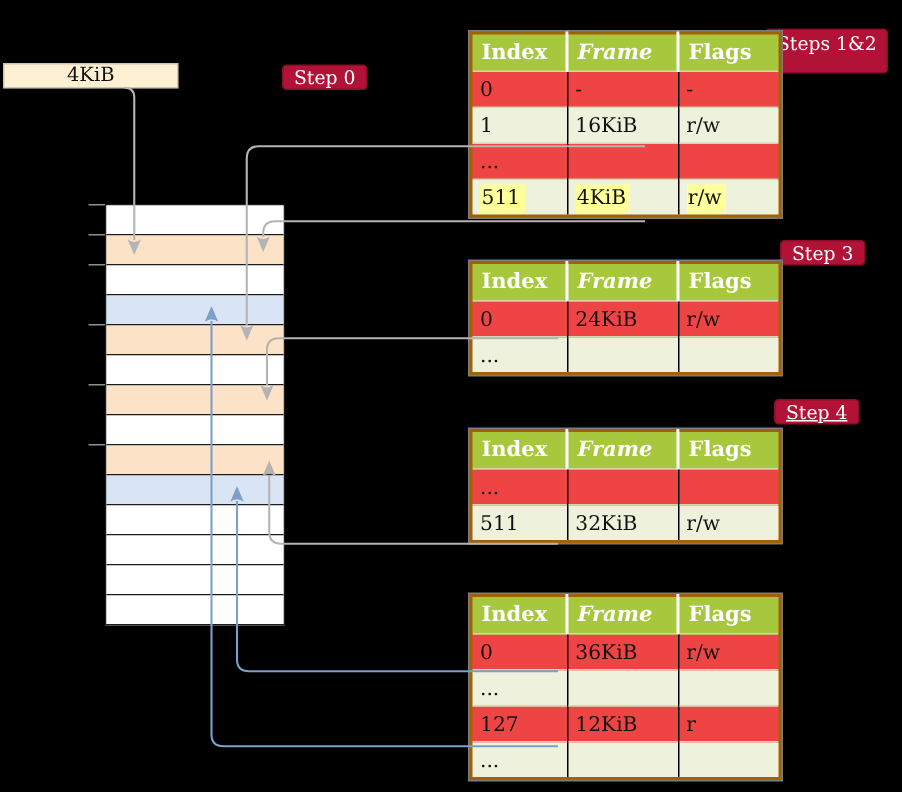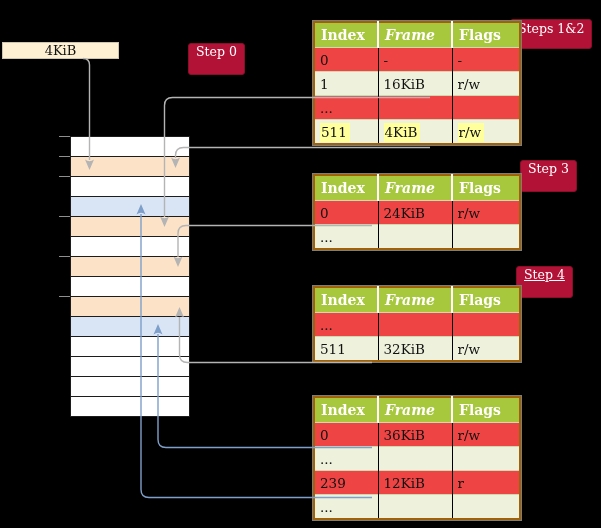--- a/index.html
+++ b/index.html
@@ -7,21 +7,21 @@
     position:relative;width:601px;height:528px;background:#000;overflow:hidden;
     font-family:"DejaVu Serif",serif;
   }
   
   .frame-box{
     position:absolute;left:2px;top:42px;width:117px;height:17px;
     background:#fdf0d3;border:1px solid rgba(0,0,0,.18);box-sizing:border-box;
     color:#111;font-size:13px;line-height:15px;text-align:center;
   }
   .badge{
-    position:absolute;height:32px;line-height:16px;padding:0 7px;
+    position:absolute;height:17px;line-height:16px;padding:0 7px;
     background:#b31237;border:1px solid #8a0e2a;border-radius:3px;box-sizing:border-box;
     color:#fff;font-size:12.5px;text-align:center;white-space:nowrap;
   }
   #badge-step0 {left:188px;top:43px;}
   #badge-steps12{left:510px;top:19px;height:30px;line-height:17px;}
   #badge-step3 {left:520px;top:160px;}
   #badge-step4 {left:516px;top:266px;text-decoration:underline;}
   
   .memory{
     position:absolute;left:70px;top:136px;width:120px;
@@ -189,21 +189,21 @@
         <td><span>0</span></td>
         <td><span>36KiB</span></td>
         <td><span>r/w</span></td>
       </tr>
       <tr data-shade="true">
         <td><span>...</span></td>
         <td><span></span></td>
         <td><span></span></td>
       </tr>
       <tr data-shade="false">
-        <td><span>239</span></td>
+        <td><span>127</span></td>
         <td><span>12KiB</span></td>
         <td><span>r</span></td>
       </tr>
       <tr data-shade="true">
         <td><span>...</span></td>
         <td><span></span></td>
         <td><span></span></td>
       </tr>
     </tbody>
   </table>

